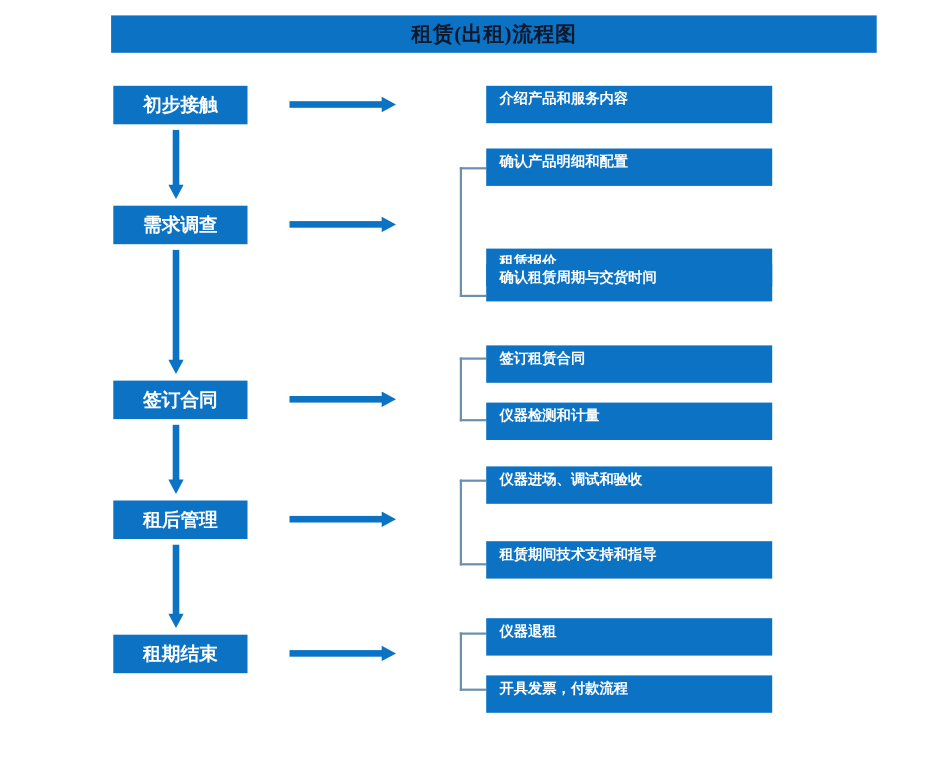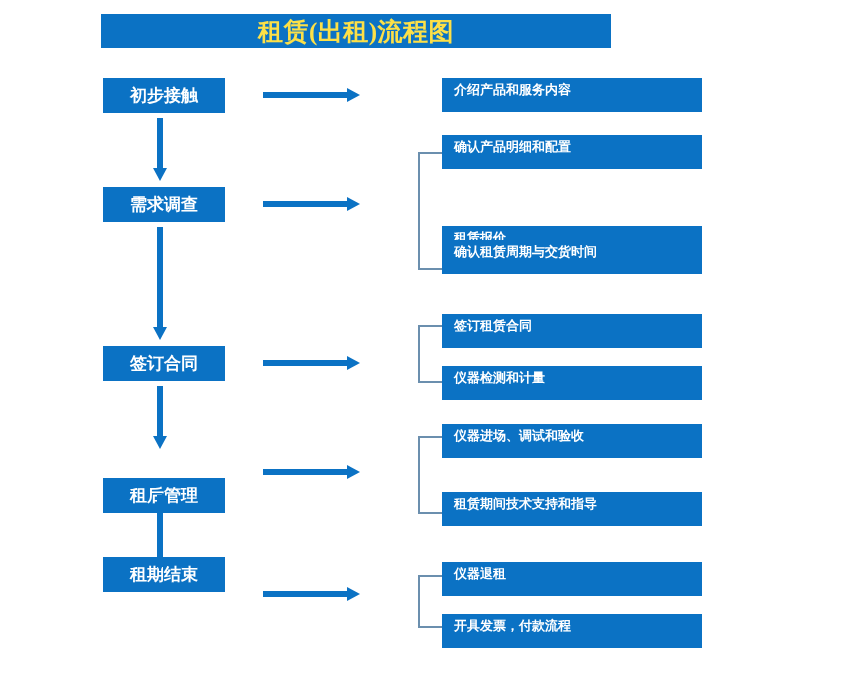--- a/index.html
+++ b/index.html
@@ -14,25 +14,25 @@
     position: relative;
     width: 844px;
     height: 688px;
     background: #ffffff;
     overflow: hidden;
   }
   .title-bar {
     position: absolute;
     left: 101px;
     top: 14px;
-    width: 510px;
+    width: 696px;
     height: 34px;
     background: #0b72c4;
-    color: #fde047;
-    font-size: 25px;
+    color: #0f172a;
+    font-size: 19px;
     font-weight: bold;
     display: flex;
     align-items: center;
     justify-content: center;
     letter-spacing: 0.5px;
   }
   .node {
     position: absolute;
     background: #0b72c4;
     color: #ffffff;
@@ -88,24 +88,24 @@
 
   <div class="node stage" style="top:78px;">
       <span>初步接触</span>
     </div>
   <div class="node stage" style="top:187px;justify-content:center;">
       <span>需求调查</span>
     </div>
   <div class="node stage" style="top:346px;">
       <span>签订合同</span>
     </div>
-  <div class="node stage" style="top:478px;align-items:center;">
+  <div class="node stage" style="top:455px;align-items:center;">
       <span>租后管理</span>
     </div>
-  <div class="node stage" style="top:557px;">
+  <div class="node stage" style="top:577px;">
       <span>租期结束</span>
     </div>
 
   <svg class="arrow-v" style="top:118px; height:64px;" viewBox="0 0 14 64">
     <rect x="4" y="0" width="6" height="52" fill="#0b72c4"></rect>
     <polygon points="0,50 14,50 7,63" fill="#0b72c4"></polygon>
   </svg>
   <svg class="arrow-v" style="top:227px; height:114px;" viewBox="0 0 14 114">
     <rect x="4" y="0" width="6" height="102" fill="#0b72c4"></rect>
     <polygon points="0,100 14,100 7,113" fill="#0b72c4"></polygon>

